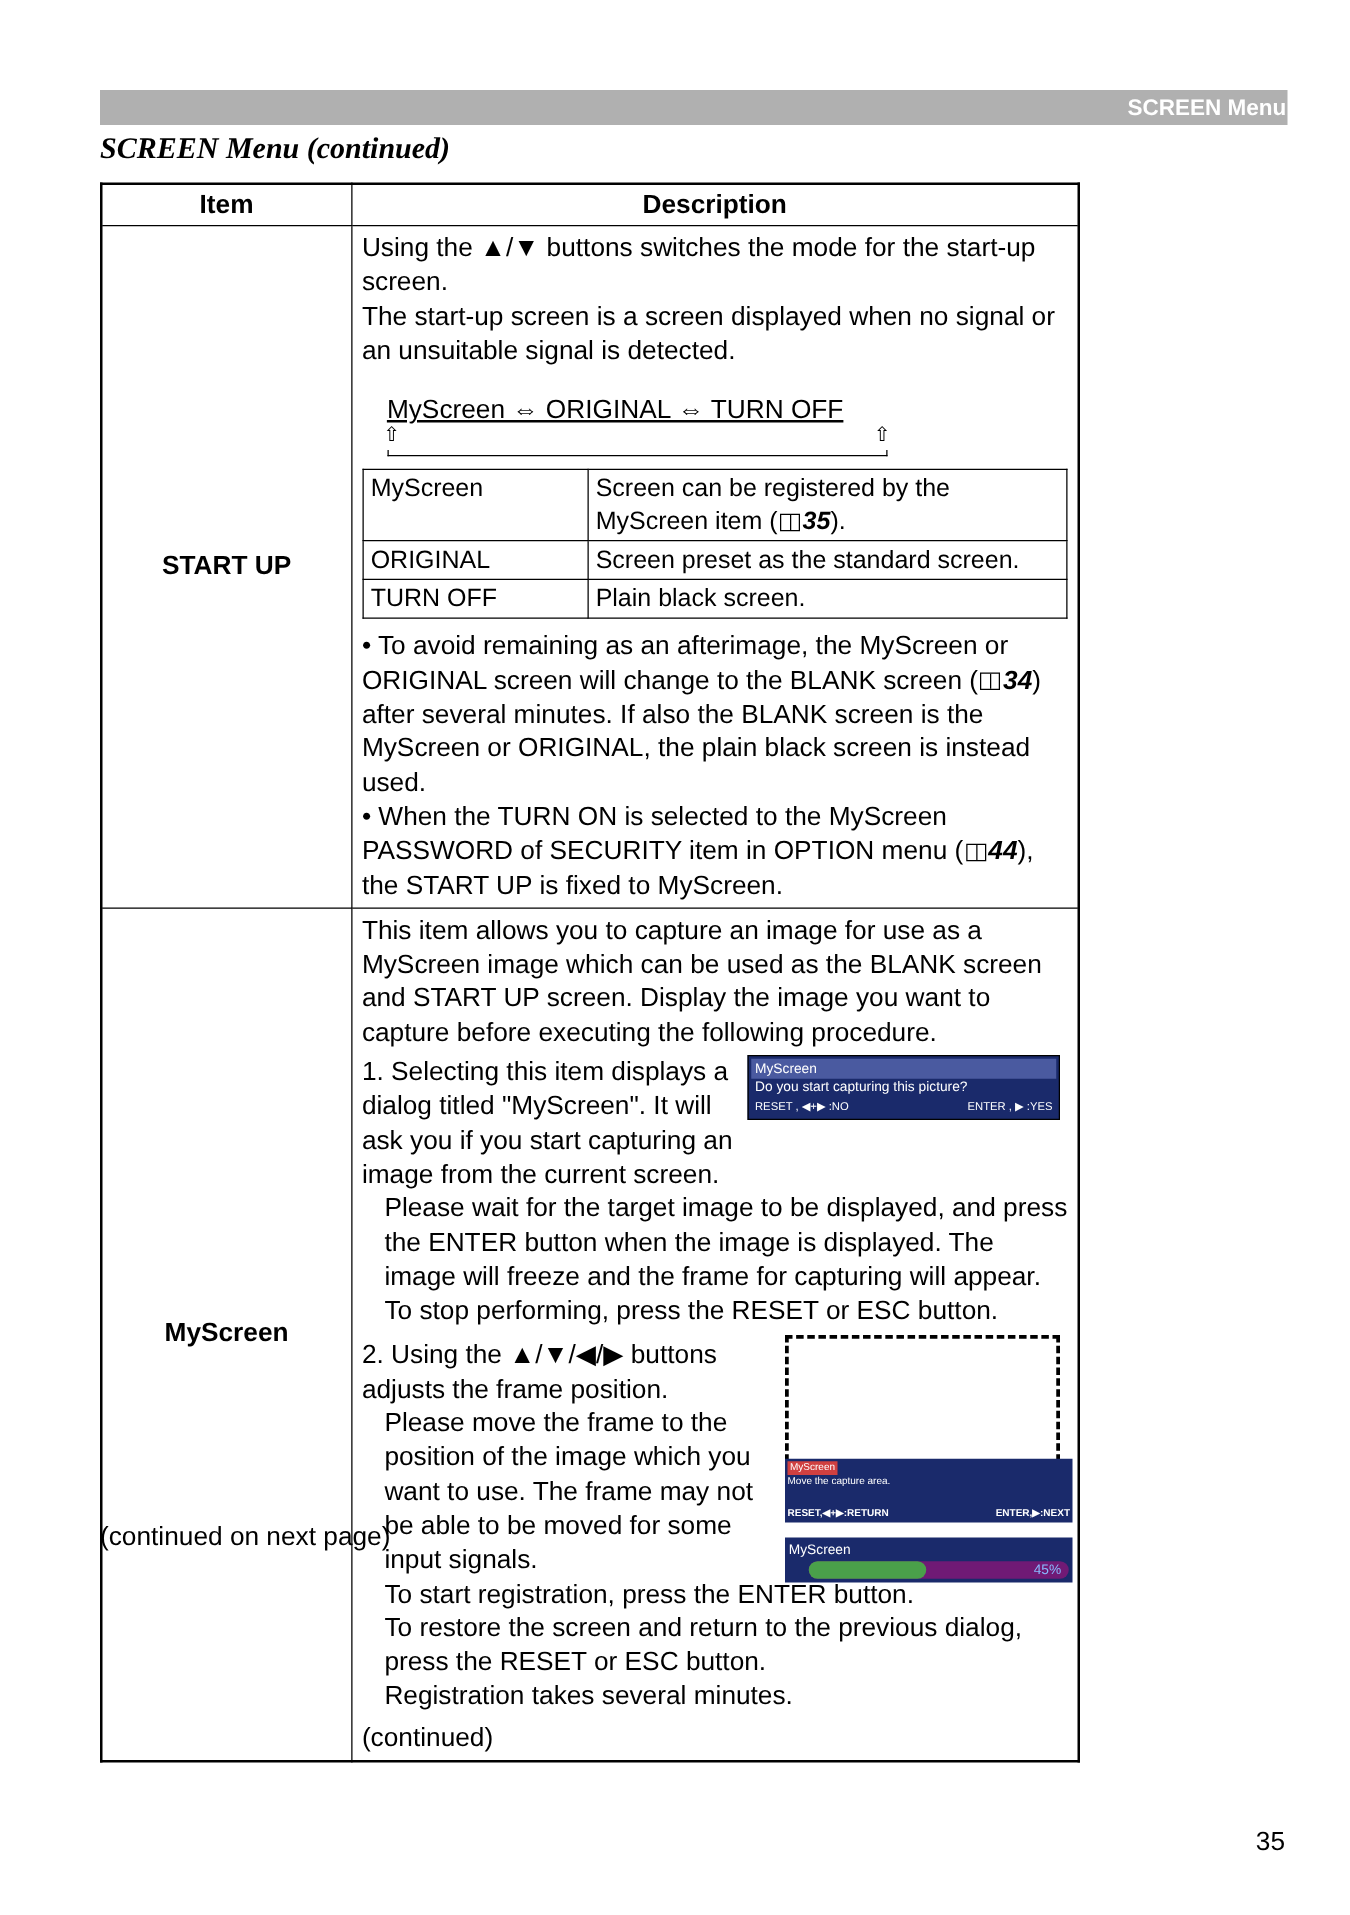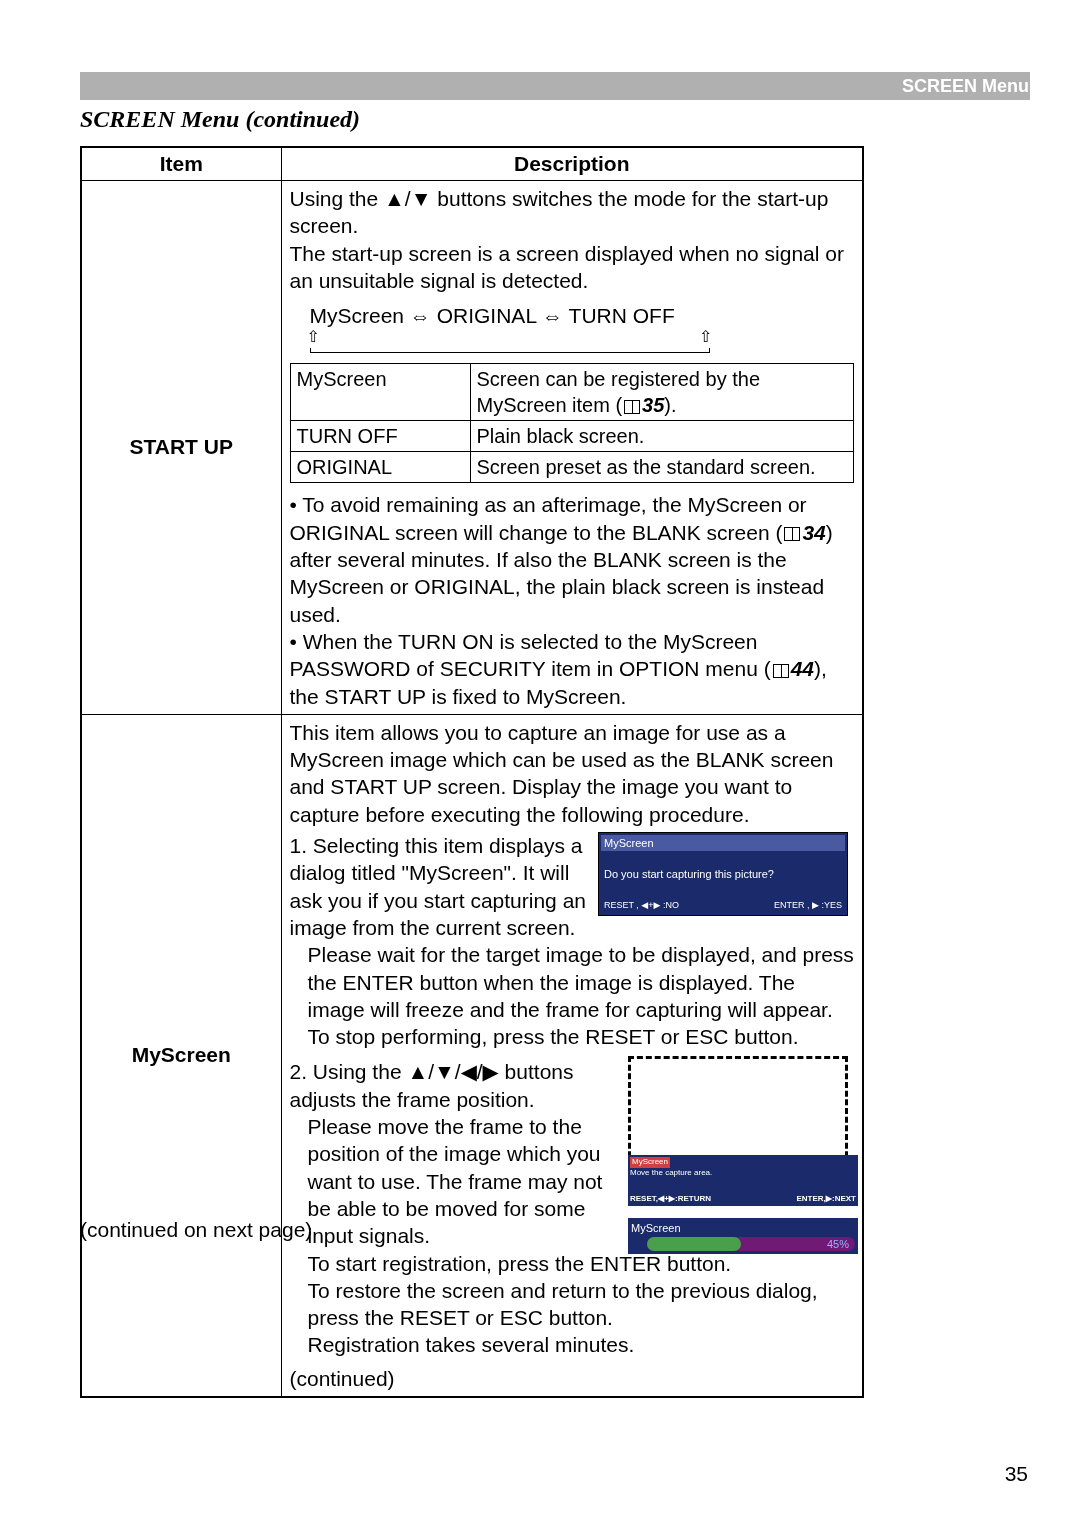--- a/index.html
+++ b/index.html
@@ -49,22 +49,23 @@
   .main-table th, .main-table td {
     border: 1px solid #000;
     padding: 4px 8px;
     vertical-align: top;
     text-align: left;
   }
   .main-table th { text-align: center; font-weight: bold; }
   .main-table .item-col { width: 200px; text-align: center; vertical-align: middle; font-weight: bold; }
   .desc-content { line-height: 1.3; }
   .cycle-line {
-    margin: 8px 0 4px 20px;
-    font-size: 21px;
+    margin: 20px 0 4px 20px;
+    font-size: 21px;
+    text-decoration: underline;
   }
   .cycle-arrows {
     margin-left: 20px;
     margin-bottom: 10px;
     width: 400px;
     height: 20px;
     border: 1px solid #000;
     border-top: none;
     position: relative;
   }
@@ -109,21 +110,21 @@
     float: right;
     width: 250px;
     margin: 4px 6px;
     background: #1a2a6b;
     color: #fff;
     font-size: 10px;
     border: 1px solid #000;
     padding: 2px;
   }
   .dialog1 .d1-title { background: #4a5aa0; padding: 1px 3px; font-size: 11px; }
-  .dialog1 .d1-body { padding: 16px 3px; font-size: 11px; }
+  .dialog1 .d1-body { padding: 0 3px; font-size: 11px; }
   .dialog1 .d1-btns { display: flex; justify-content: space-between; padding: 2px 3px; font-size: 9px; }
   .frame-area {
     float: right;
     width: 220px;
     height: 180px;
     margin: 6px;
     position: relative;
   }
   .dashed-frame {
     position: absolute;
@@ -210,26 +211,26 @@
 
       <table class="inner-table">
         <tbody>
         <tr>
           <td class="col1">MyScreen</td>
           <td>
             <span>Screen can be registered by the MyScreen item (</span><span class="ref-icon"></span><span class="bold-ref">35</span><span>).</span>
           </td>
         </tr>
         <tr>
+          <td class="col1">ORIGINAL</td>
+          <td>Screen preset as the standard screen.</td>
+        </tr>
+        <tr>
           <td class="col1">TURN OFF</td>
           <td>Plain black screen.</td>
-        </tr>
-        <tr>
-          <td class="col1">ORIGINAL</td>
-          <td>Screen preset as the standard screen.</td>
         </tr>
       </tbody>
           </table>
 
       <div style="margin-top:8px;">
         <span>• To avoid remaining as an afterimage, the MyScreen or ORIGINAL screen will change to the BLANK screen (</span><span class="ref-icon"></span><span class="bold-ref">34</span><span>) after several minutes. If also the BLANK screen is the MyScreen or ORIGINAL, the plain black screen is instead used.</span>
       </div>
       <div>
         <span>• When the TURN ON is selected to the MyScreen PASSWORD of SECURITY item in OPTION menu (</span><span class="ref-icon"></span><span class="bold-ref">44</span><span>), the START UP is fixed to MyScreen.</span>
       </div>

